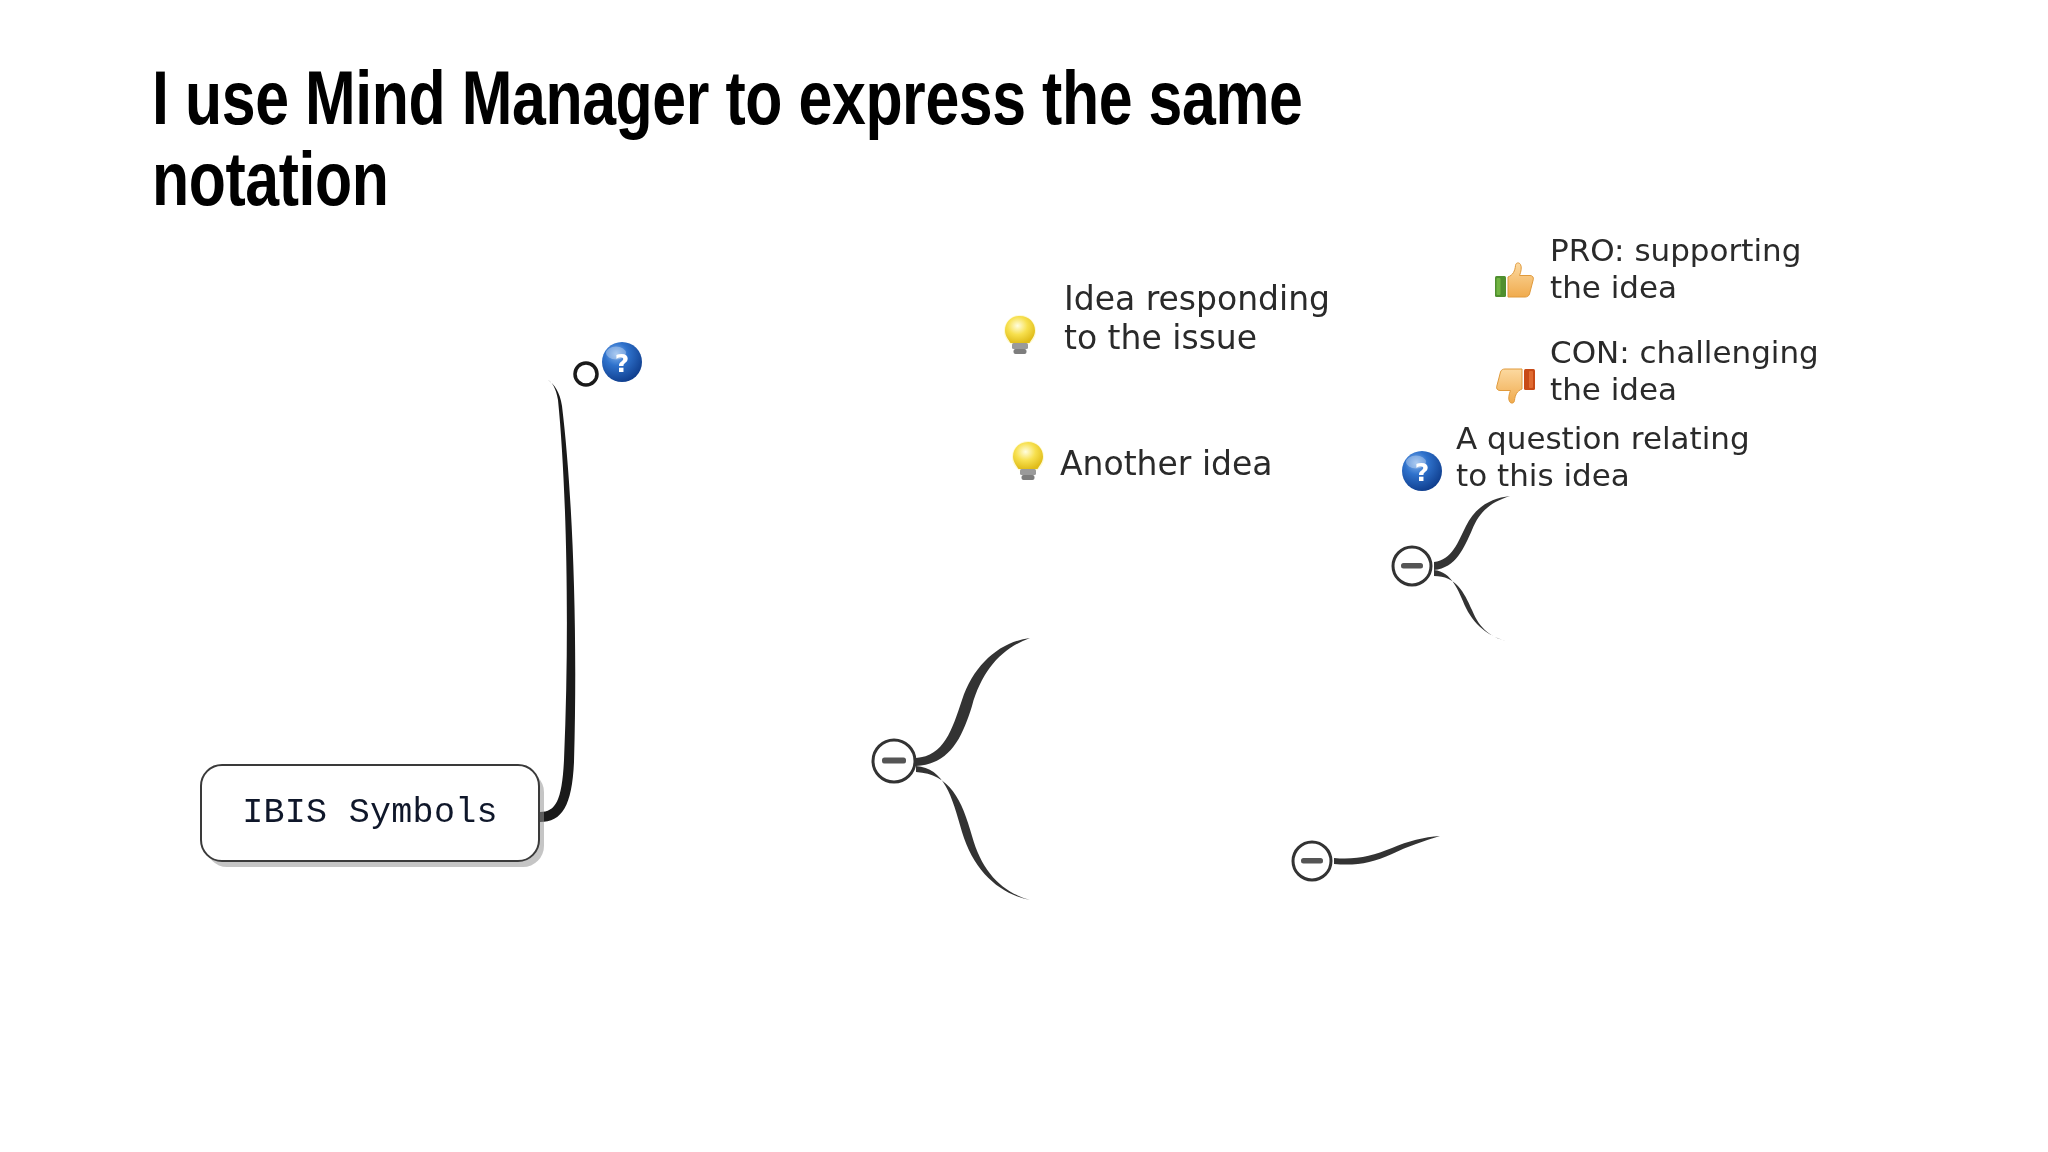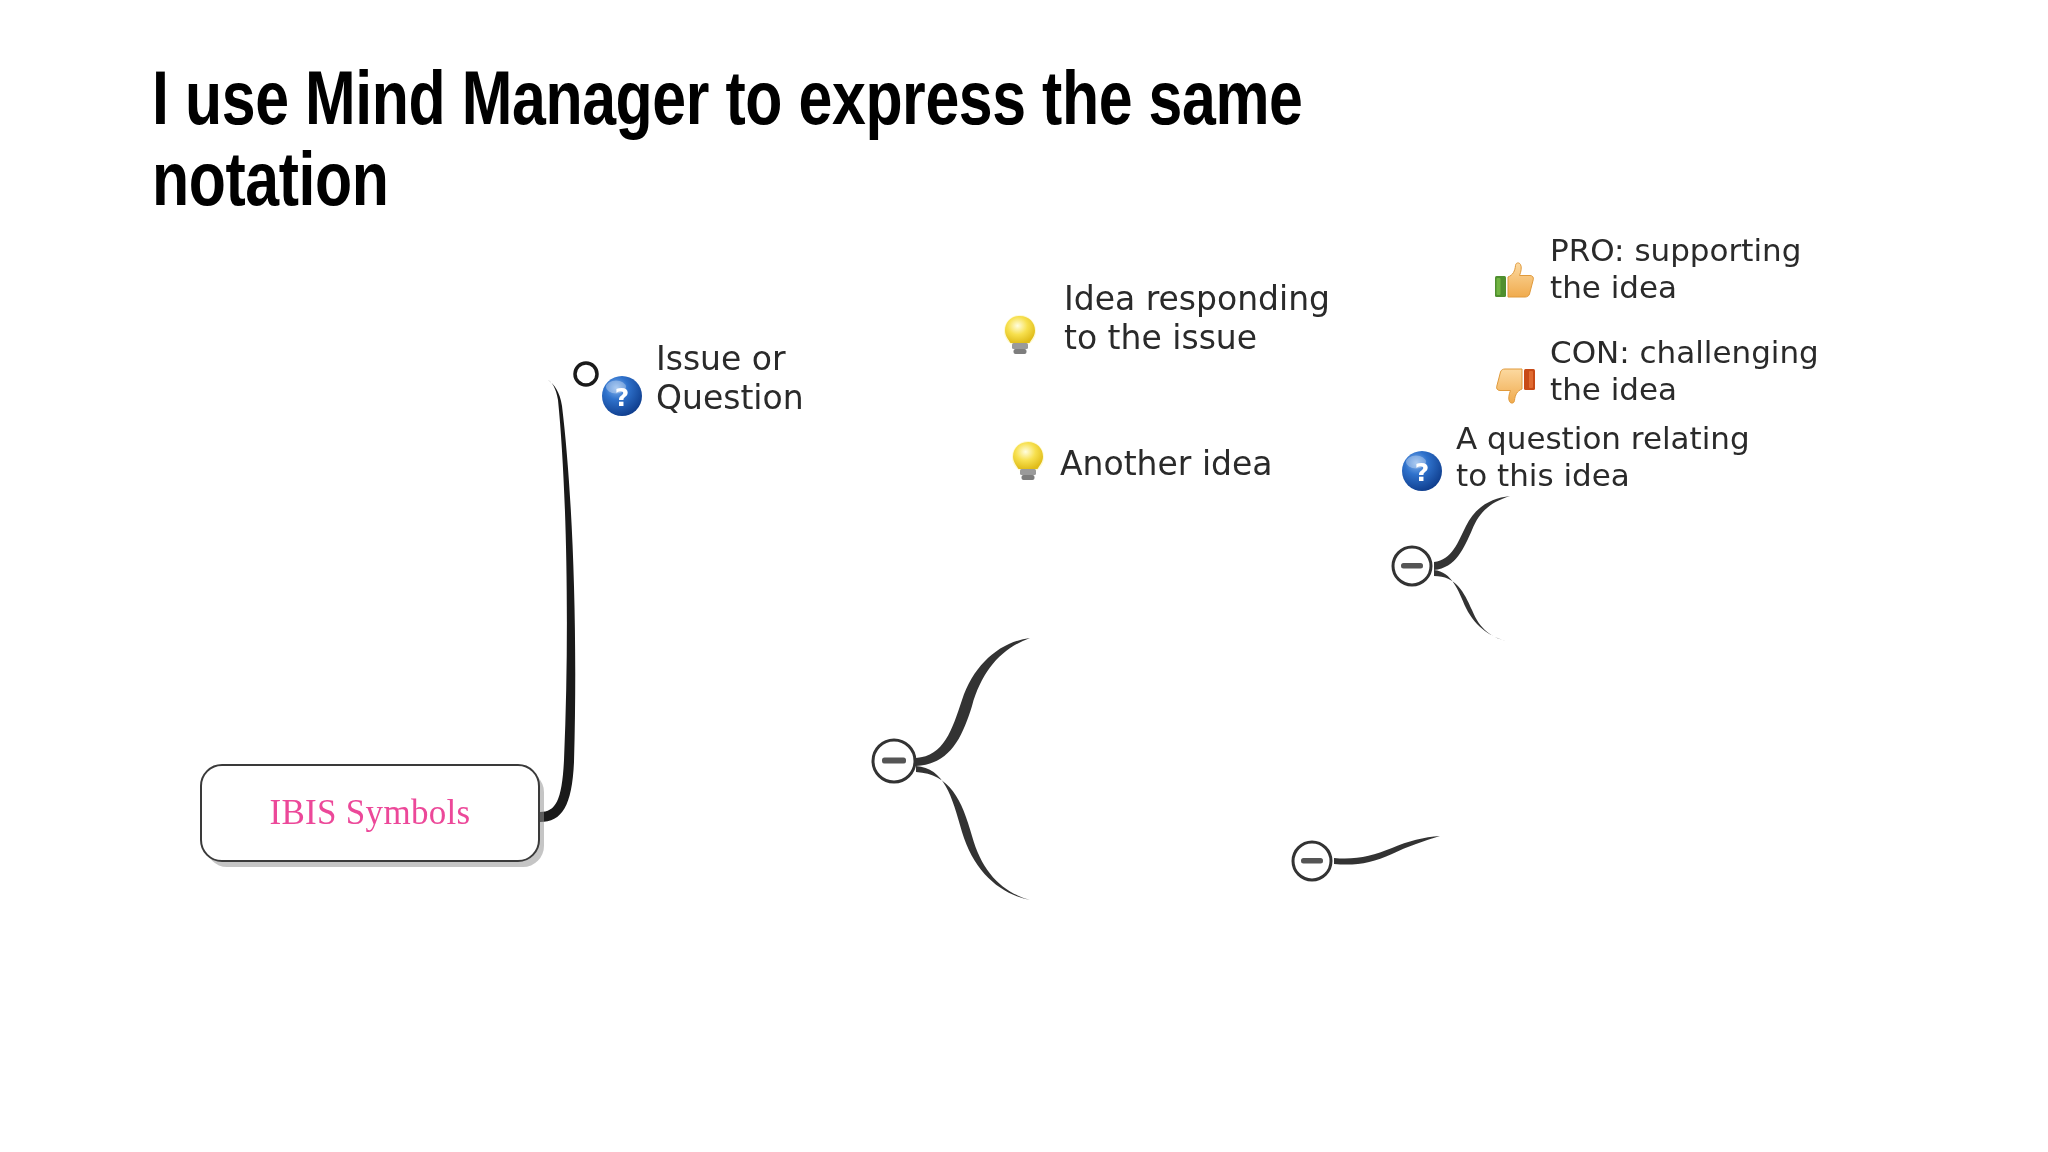--- a/index.html
+++ b/index.html
@@ -59,23 +59,23 @@
     box-sizing: border-box;
     border: 2px solid #3a3a3a;
     border-radius: 22px;
     background: #ffffff;
     box-shadow: 5px 6px 0 -1px rgba(150,150,150,0.55);
     display: flex;
     align-items: center;
     justify-content: center;
   }
   .root-label {
-    font-family: Liberation Serif, serif;
+    font-family: Liberation Mono, monospace;
     font-size: 35px;
-    color: #ec4899;
+    color: #0f172a;
     letter-spacing: 0.3px;
   }
 
   
   .topic {
     position: absolute;
     display: flex;
     align-items: flex-end;
     gap: 12px;
   }
@@ -174,22 +174,20 @@
   <div class="root-node">
     <span class="root-label">IBIS Symbols</span>
   </div>
 
   <div class="topic" id="node-issue">
     <svg class="icon icon-question" viewBox="0 0 44 44">
       <circle cx="22" cy="22" r="20" fill="url(#blueSphere)"></circle>
       <ellipse cx="16" cy="13" rx="10" ry="6.5" fill="#ffffff" opacity="0.30"></ellipse>
       <text x="22" y="31.5" text-anchor="middle" font-family="DejaVu Sans, sans-serif" font-size="25" font-weight="bold" fill="#ffffff">?</text>
     </svg>
-    <span class="topic-label">Issue or
-Question</span>
   </div>
 
   <div class="topic" id="node-idea1">
     <svg class="icon icon-bulb" viewBox="0 0 40 46">
       <circle cx="20" cy="19" r="16" fill="#fdf6a8" opacity="0.5"></circle>
       <path d="M20 4 C 11 4 5 10.5 5 18.5 C 5 24 8.5 27.5 10.5 31 L 29.5 31
                C 31.5 27.5 35 24 35 18.5 C 35 10.5 29 4 20 4 Z" fill="url(#bulbGlow)"></path>
       <rect x="12" y="31" width="16" height="6" rx="1.5" fill="#9a9a9a"></rect>
       <rect x="13.5" y="37" width="13" height="5" rx="2" fill="#7d7d7d"></rect>
     </svg>

